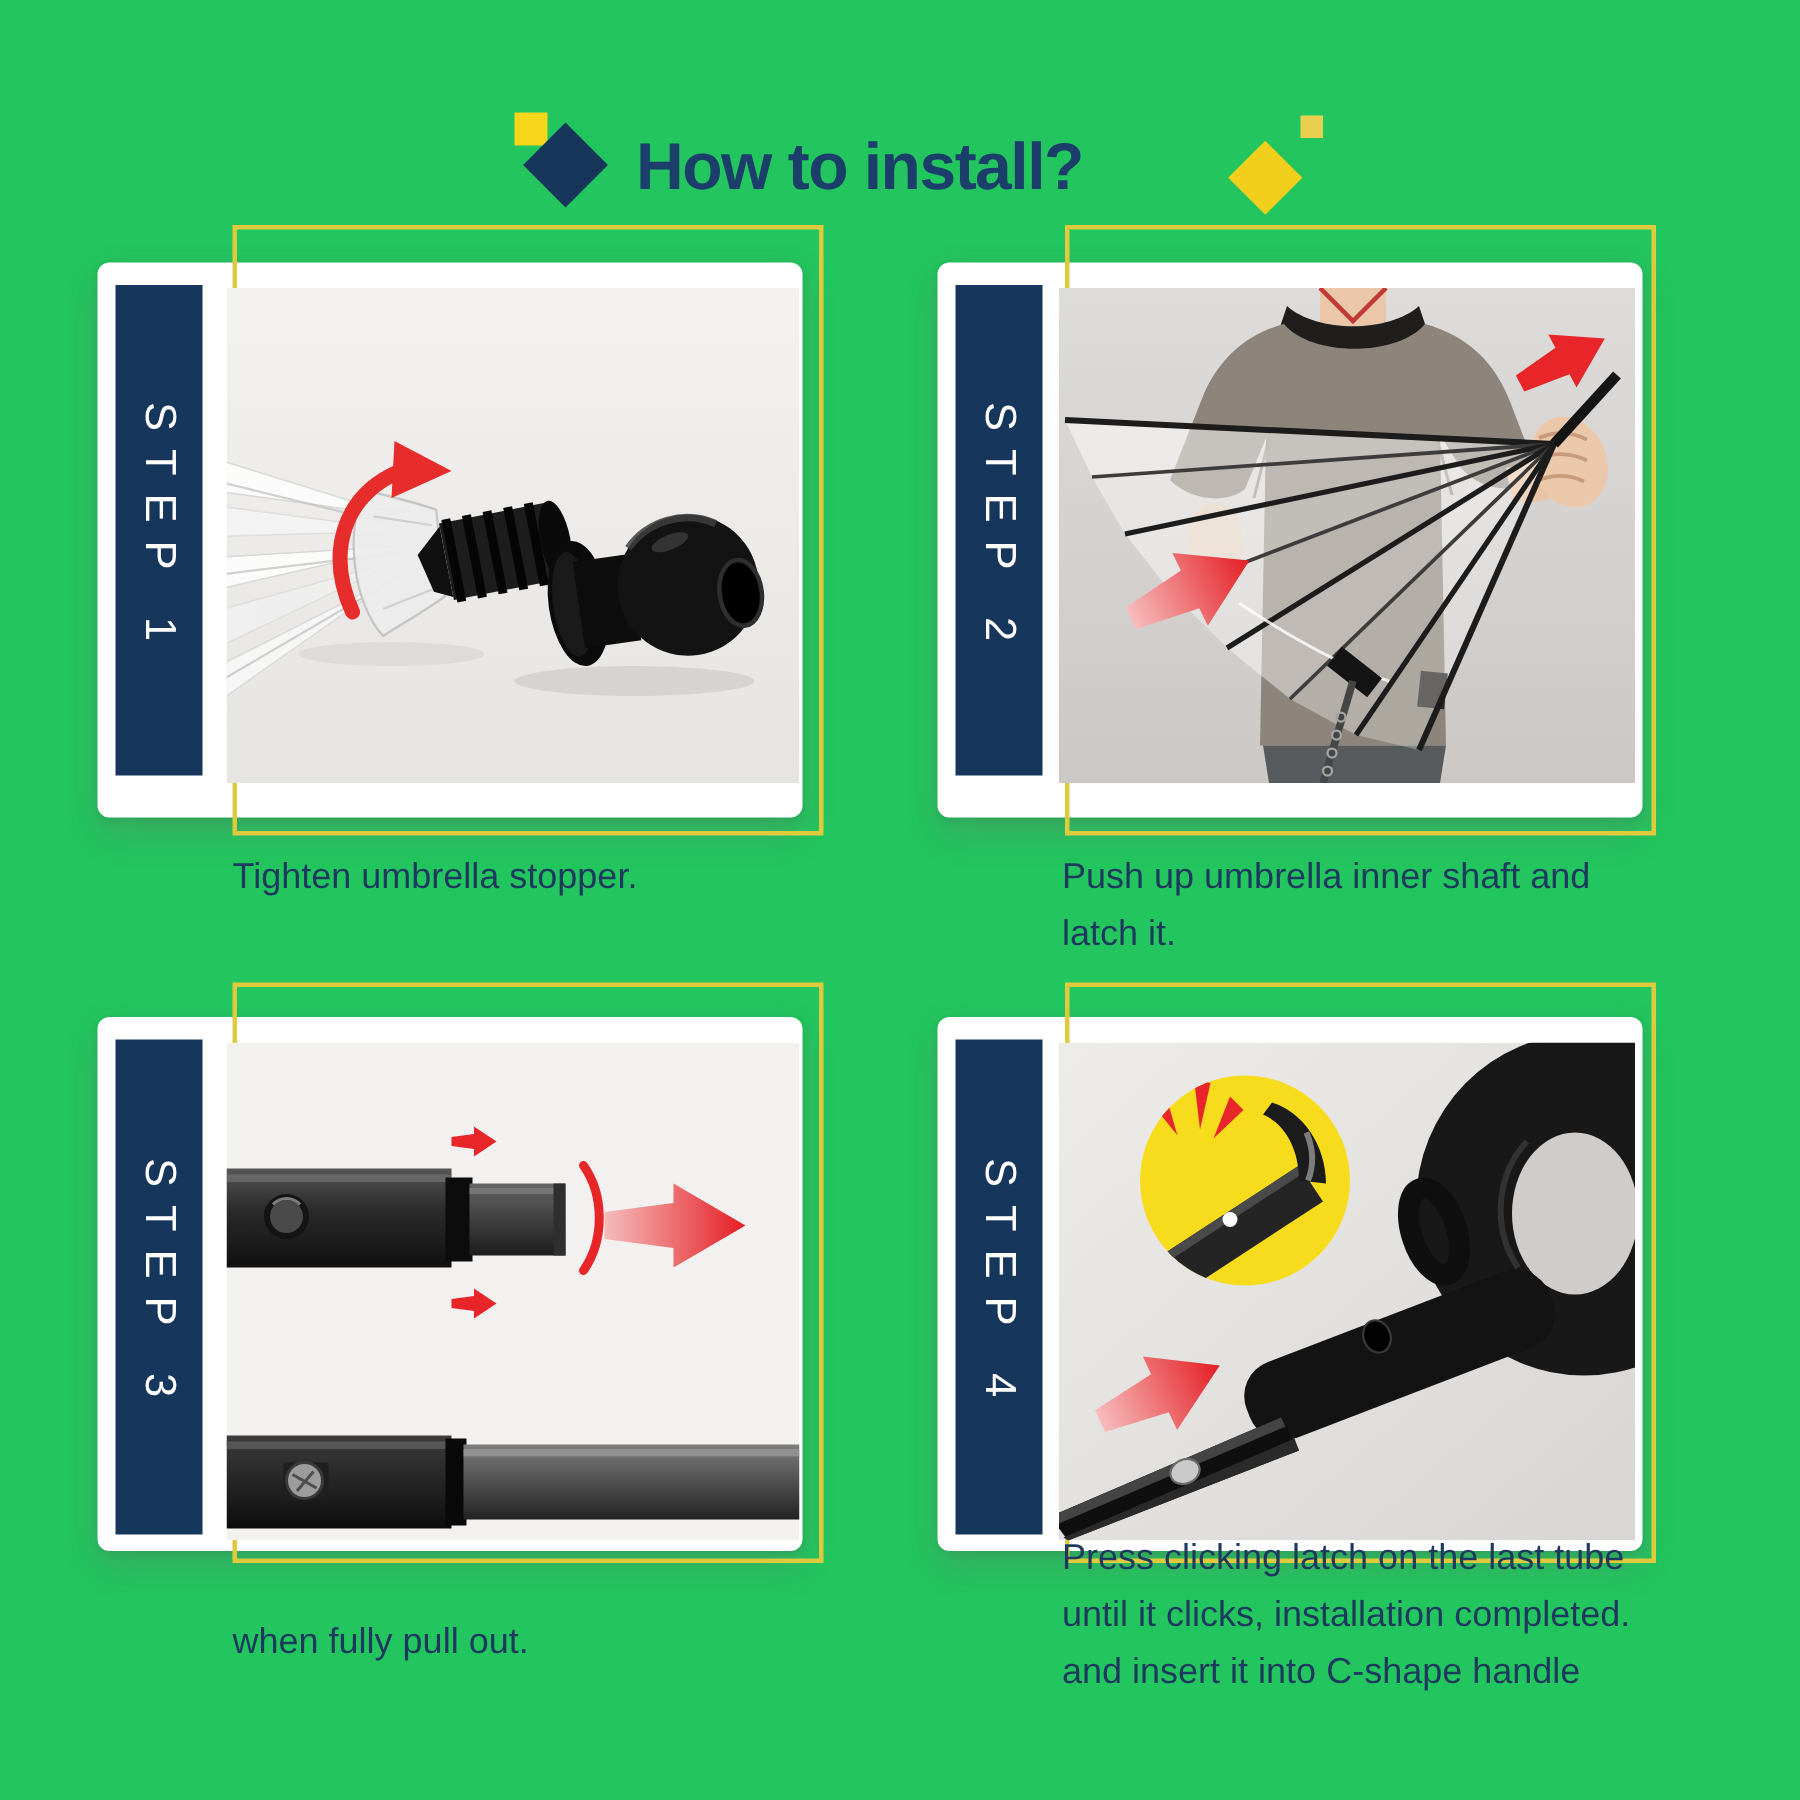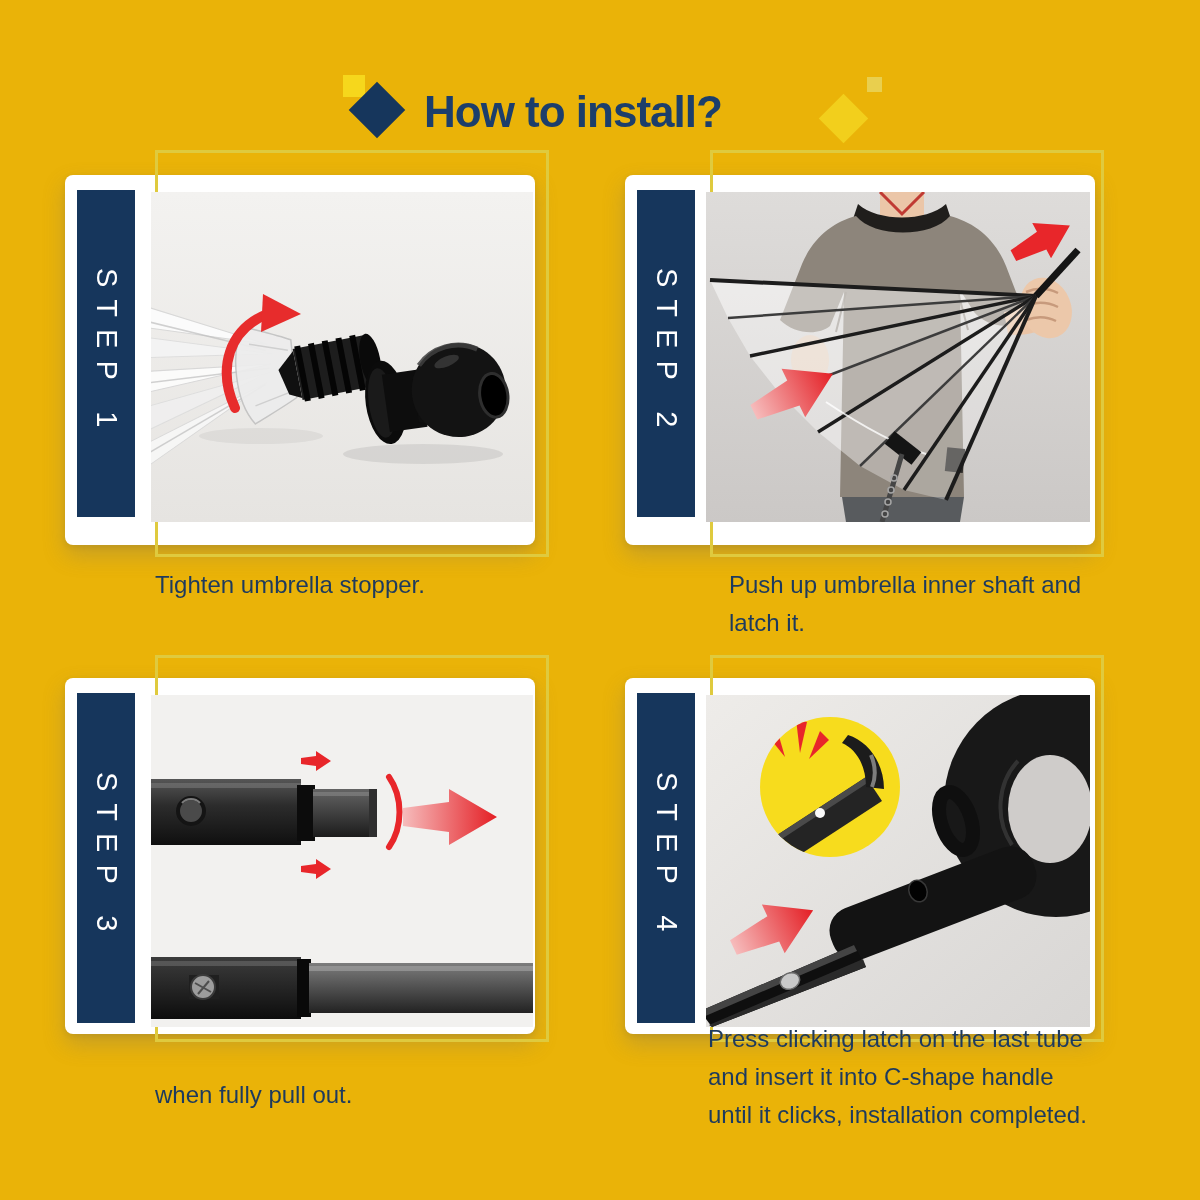--- a/index.html
+++ b/index.html
@@ -1,16 +1,16 @@
 <!DOCTYPE html>
 <html><head>
 <meta charset="utf-8">
 <style>
   html,body{margin:0;padding:0;background:#ffffff;}
-  .page{position:relative;width:1200px;height:1200px;background:#eab308;overflow:hidden;
+  .page{position:relative;width:1200px;height:1200px;background:#22c55e;overflow:hidden;
         font-family:"Liberation Sans",sans-serif;
         --navy:#16365c; --titleNavy:#1c3e6b; --captionNavy:#1d3a5e;
         --frameYellow:#dfca3e; --brightYellow:#f6d71c; --red:#e8262a;}
 
   
   .title{position:absolute;left:424px;top:58px;font-size:44px;font-weight:700;
          letter-spacing:-1px;line-height:1.15;color:var(--titleNavy);white-space:nowrap;}
   .deco{position:absolute;}
   .sq-left{left:343px;top:75px;width:22px;height:22px;background:var(--brightYellow);}
   .dia-left{left:357px;top:90px;width:40px;height:40px;background:var(--navy);transform:rotate(45deg);}
@@ -31,21 +31,21 @@
   .s1-frame{left:155px;top:150px;width:388px;height:401px;}
   .s1-card{left:65px;top:175px;width:470px;height:370px;}
   .s1-banner{left:77px;top:190px;width:58px;height:327px;}
   .s1-photo{left:151px;top:192px;width:382px;height:330px;}
   .s1-caption{left:155px;top:566px;}
 
   .s2-frame{left:710px;top:150px;width:388px;height:401px;}
   .s2-card{left:625px;top:175px;width:470px;height:370px;}
   .s2-banner{left:637px;top:190px;width:58px;height:327px;}
   .s2-photo{left:706px;top:192px;width:384px;height:330px;}
-  .s2-caption{left:708px;top:566px;margin-left:21px;}
+  .s2-caption{left:708px;top:566px;}
 
   .s3-frame{left:155px;top:655px;width:388px;height:381px;}
   .s3-card{left:65px;top:678px;width:470px;height:356px;}
   .s3-banner{left:77px;top:693px;width:58px;height:330px;}
   .s3-photo{left:151px;top:695px;width:382px;height:332px;}
   .s3-caption{left:155px;top:1076px;}
 
   .s4-frame{left:710px;top:655px;width:388px;height:381px;}
   .s4-card{left:625px;top:678px;width:470px;height:356px;}
   .s4-banner{left:637px;top:693px;width:58px;height:330px;}
@@ -310,17 +310,17 @@
           </g>
         </g>
       </g>
       <g transform="translate(16,228) rotate(-25)">
         <polygon points="0,19 44,13 44,0 88,27 44,54 44,41 0,35" fill="url(#g4ar)"></polygon>
       </g>
     </svg>
   </div>
   <div class="caption s4-caption">
     <div>Press clicking latch on the last tube</div>
+    <div>until it clicks, installation completed.</div>
     <div>and insert it into C-shape handle</div>
-    <div>until it clicks, installation completed.</div>
   </div>
 
 </div>
 
 </body></html>

